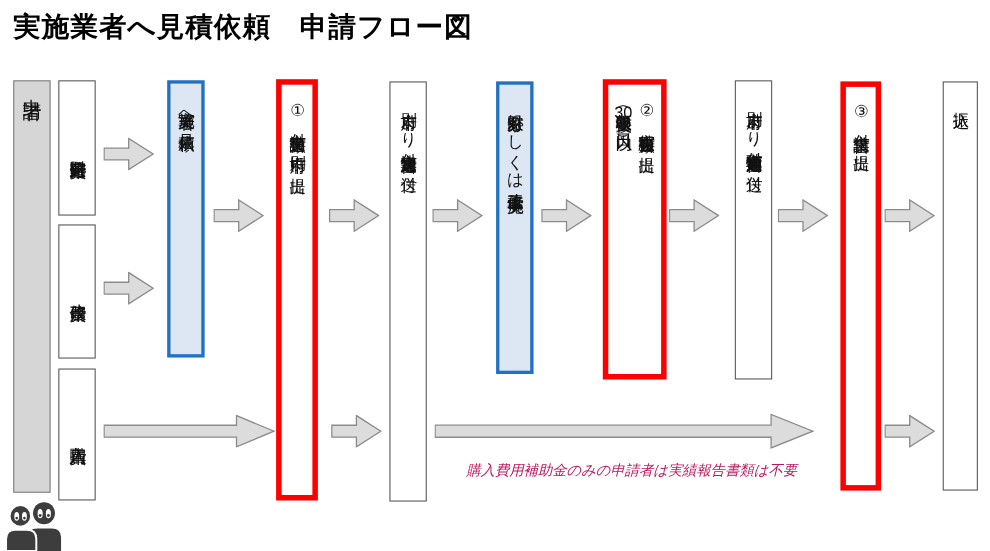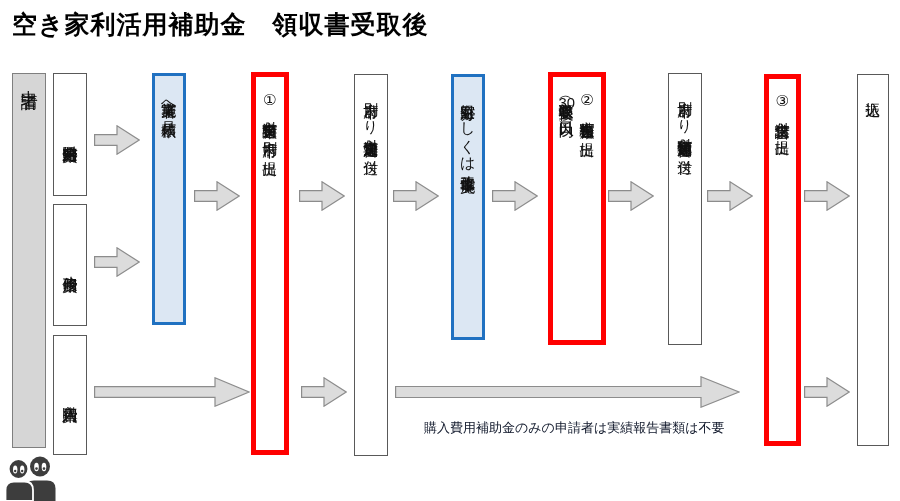--- a/index.html
+++ b/index.html
@@ -43,30 +43,30 @@
   .red3{left:764px;top:74px;width:37px;height:372px;padding-top:13px;}
   .transfer{left:857px;top:74px;width:32px;height:372px;padding-top:15px;}
 
   .tcy{text-combine-upright:all;}
 
   .arrow{position:absolute;}
   .arrow polygon{fill:#dcdcdc;stroke:#8c8c8c;stroke-width:1.2;stroke-linejoin:miter;}
 
   .note{
     position:absolute;left:424px;top:419px;
-    font-size:13px;color:#0f172a;white-space:nowrap;
+    font-size:13px;color:#be185d;white-space:nowrap;font-style:italic;
   }
   .people{position:absolute;left:3px;top:454px;}
 </style>
 </head>
 <body>
 
 <div>
 
-  <h1 class="title">空き家利活用補助金　領収書受取後</h1>
+  <h1 class="title">実施業者へ見積依頼　申請フロー図</h1>
 
   <div class="vbox box-gray applicant">
     <span>申請者</span>
   </div>
 
   <div class="vbox box-white centered cost1">
     <span>家財処分費用</span>
   </div>
   <div class="vbox box-white centered cost2">
     <span>改修費用</span>

